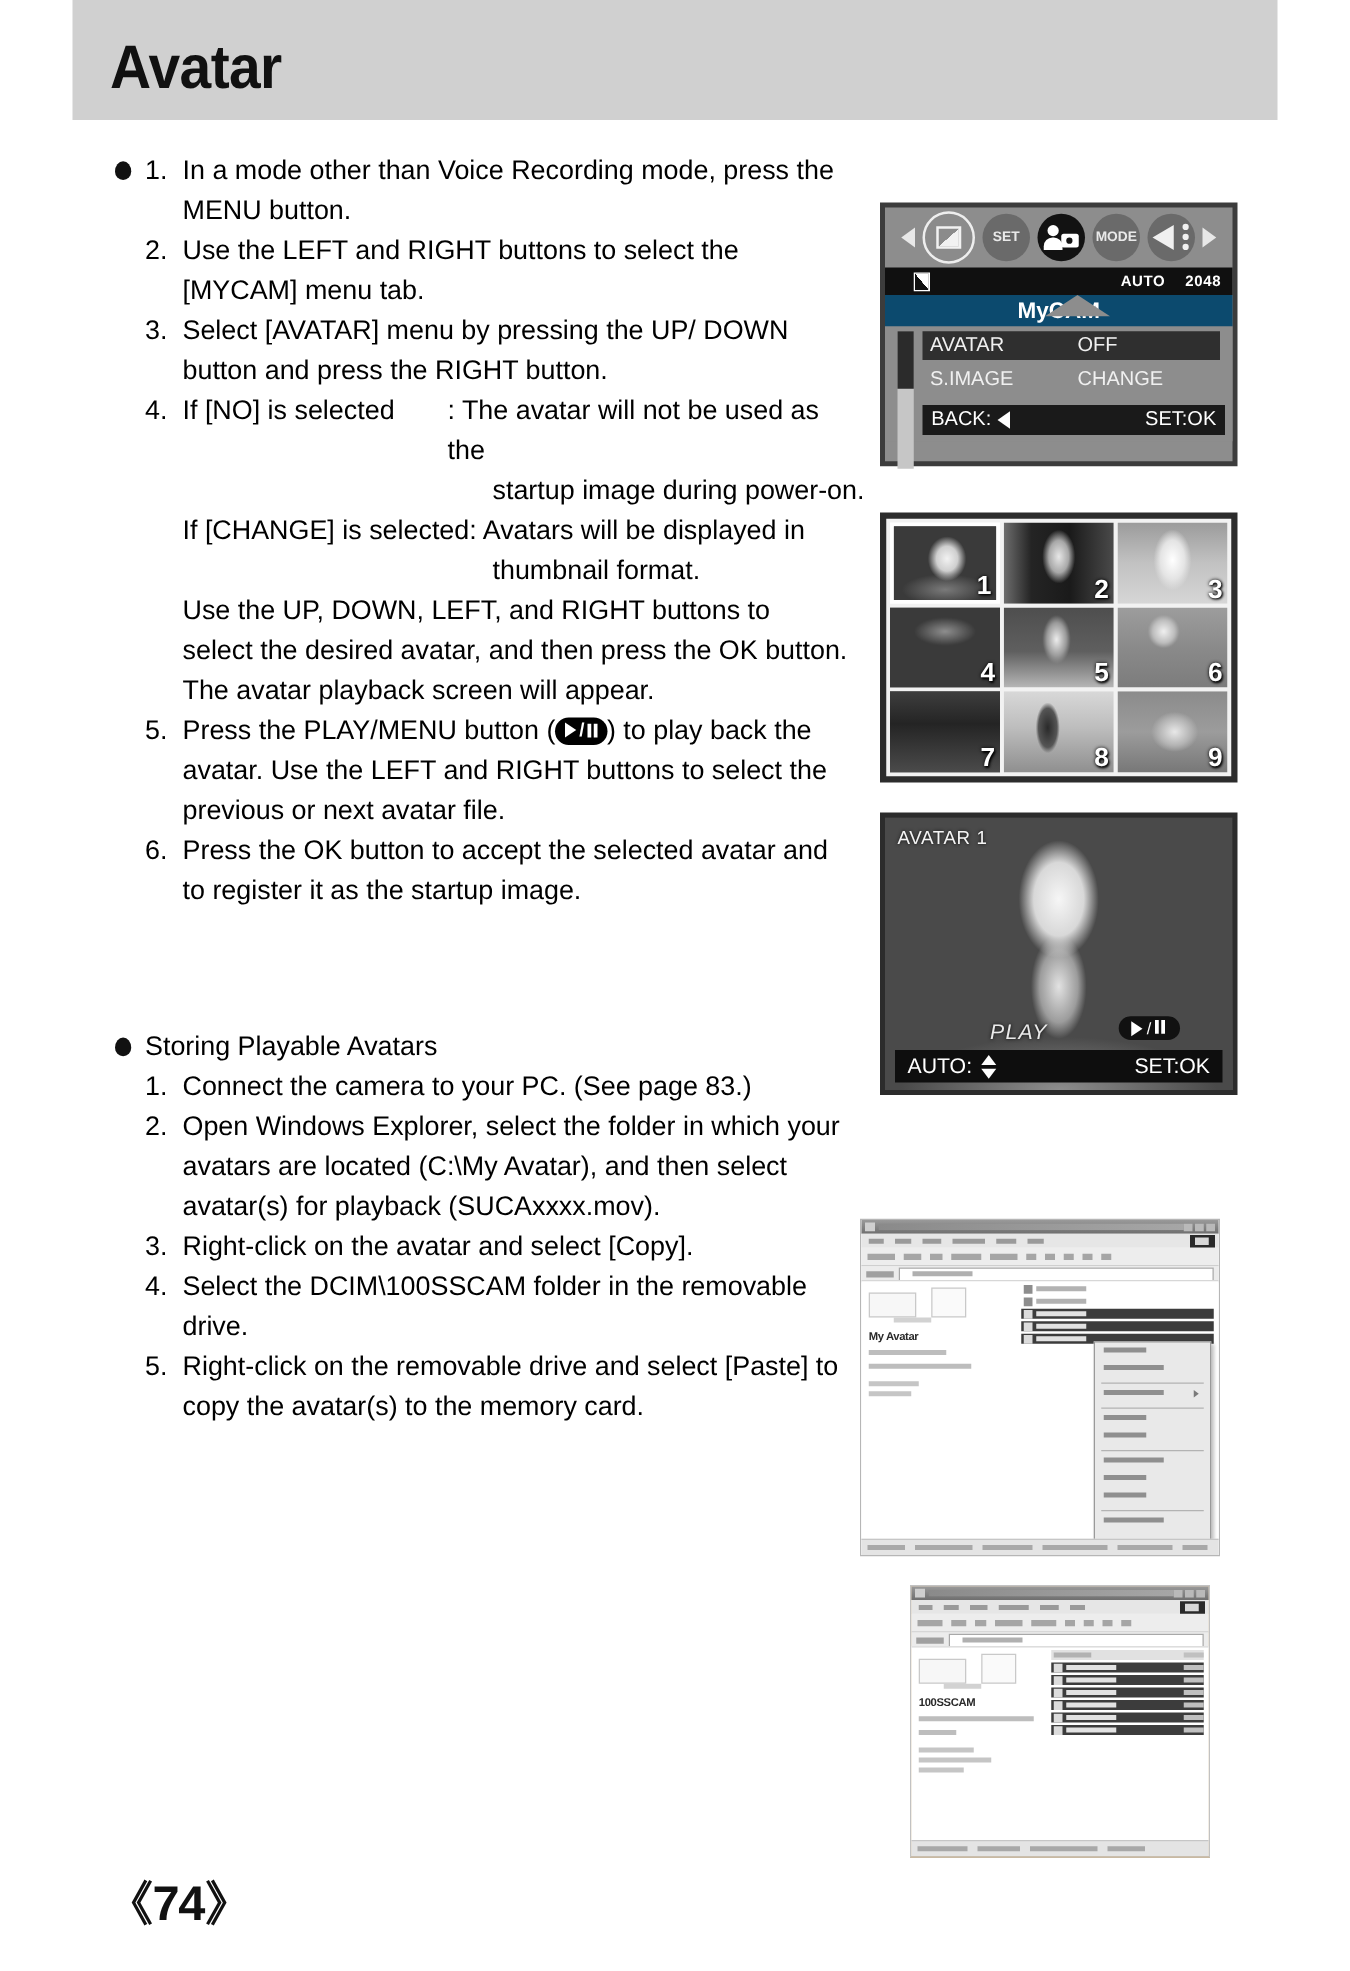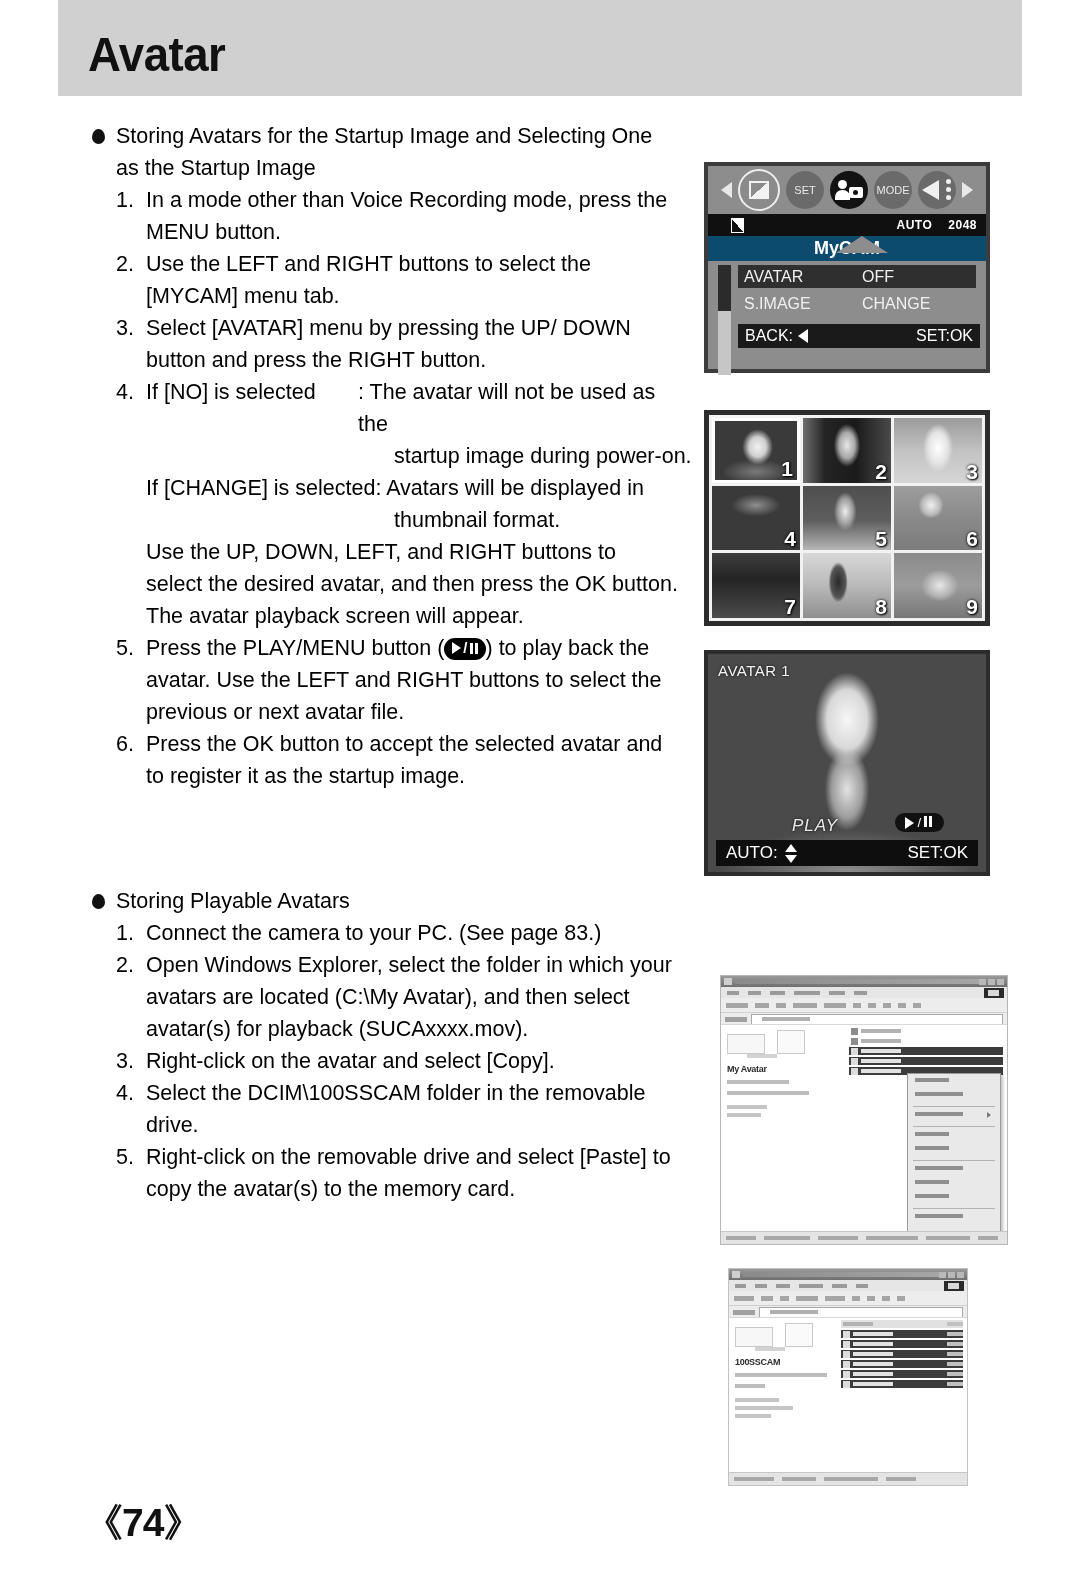--- a/index.html
+++ b/index.html
@@ -184,21 +184,21 @@
   .arrow-r { border-left: 11px solid #e8e8e8; }
   .tab-ic {
     width: 38px; height: 38px;
     border-radius: 50%;
     background: #6a6a6a;
     display: flex;
     align-items: center;
     justify-content: center;
     color: #e9e9e9;
     font-size: 11px;
-    font-weight: normal;
+    font-weight: bold;
     position: relative;
     text-align: right;
   }
   .tab-ic.active { background: #121212; }
   .tab-ic.ring { background: #8b8b8b; border: 2px solid #eeeeee; }
   .ic-steps {
     width: 20px; height: 18px;
     position: relative;
     background:
       linear-gradient(to top left, #f2f2f2 49.5%, transparent 50%);
@@ -483,21 +483,21 @@
     left: 0;
     width: 0; height: 0;
     border-left: 6.5px solid transparent;
     border-right: 6.5px solid transparent;
   }
   .updown::before { top: 0; border-bottom: 8px solid #fff; }
   .updown::after { bottom: 0; border-top: 8px solid #fff; }
 
   
   #fig-exp1 {
-    left: 720px;
+    left: 688px;
     top: 975px;
     width: 288px;
     height: 270px;
     background: #ffffff;
     border: 1px solid #b6b6b6;
     box-sizing: border-box;
   }
   #fig-exp2 {
     left: 728px;
     top: 1268px;
@@ -684,21 +684,20 @@
 </head>
 <body>
 
 <div class="header-band"></div>
 <div class="page-title">Avatar</div>
 
 <div class="text-col">
 
   <div class="sec-head">
     <span class="bullet-dot"></span>
-    <span>Storing Avatars for the Startup Image and Selecting One as the Startup Image</span>
   </div>
 
   <div class="step">
     <span class="step-num">1.</span>
     <span>In a mode other than Voice Recording mode, press the MENU button.</span>
   </div>
 
   <div class="step">
     <span class="step-num">2.</span>
     <span>Use the LEFT and RIGHT buttons to select the [MYCAM] menu tab.</span>

